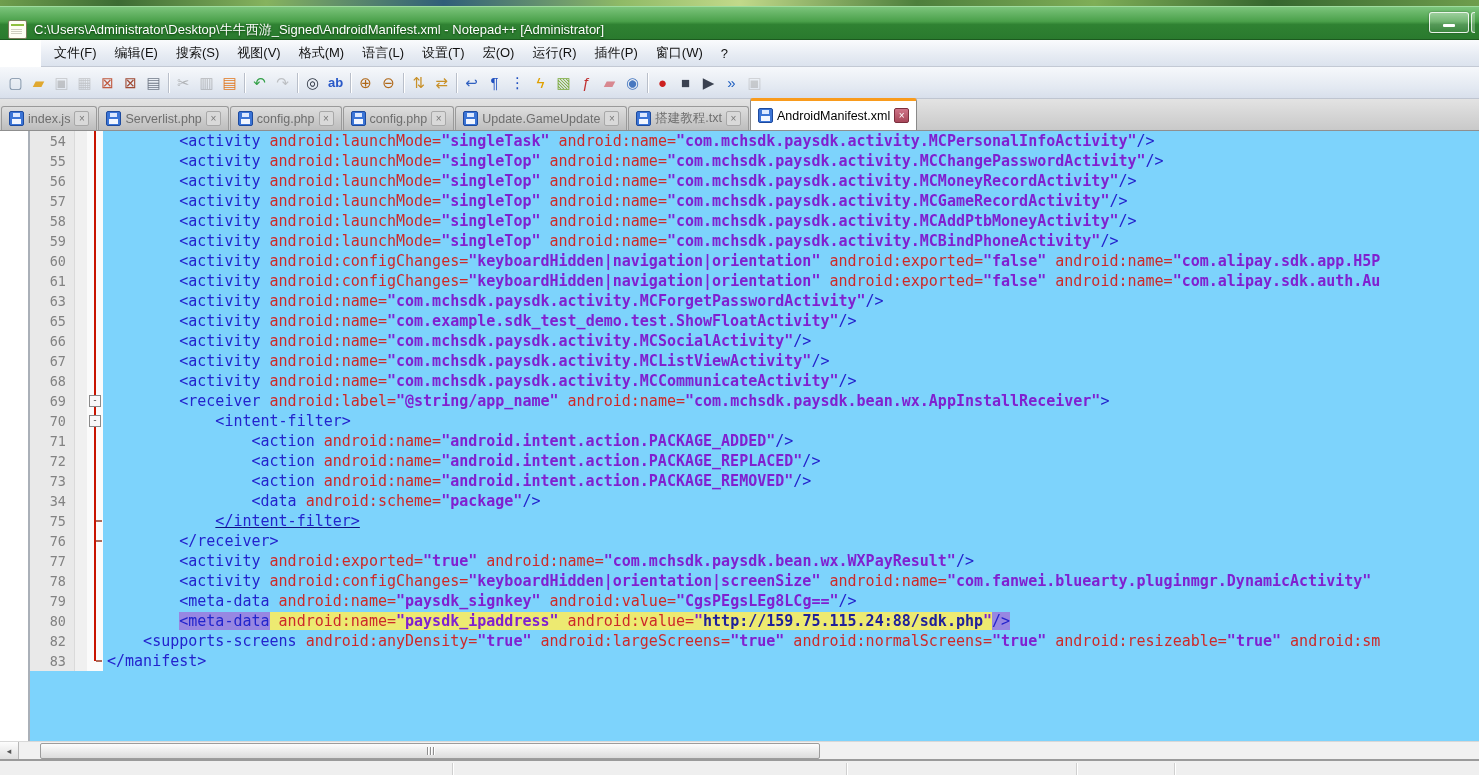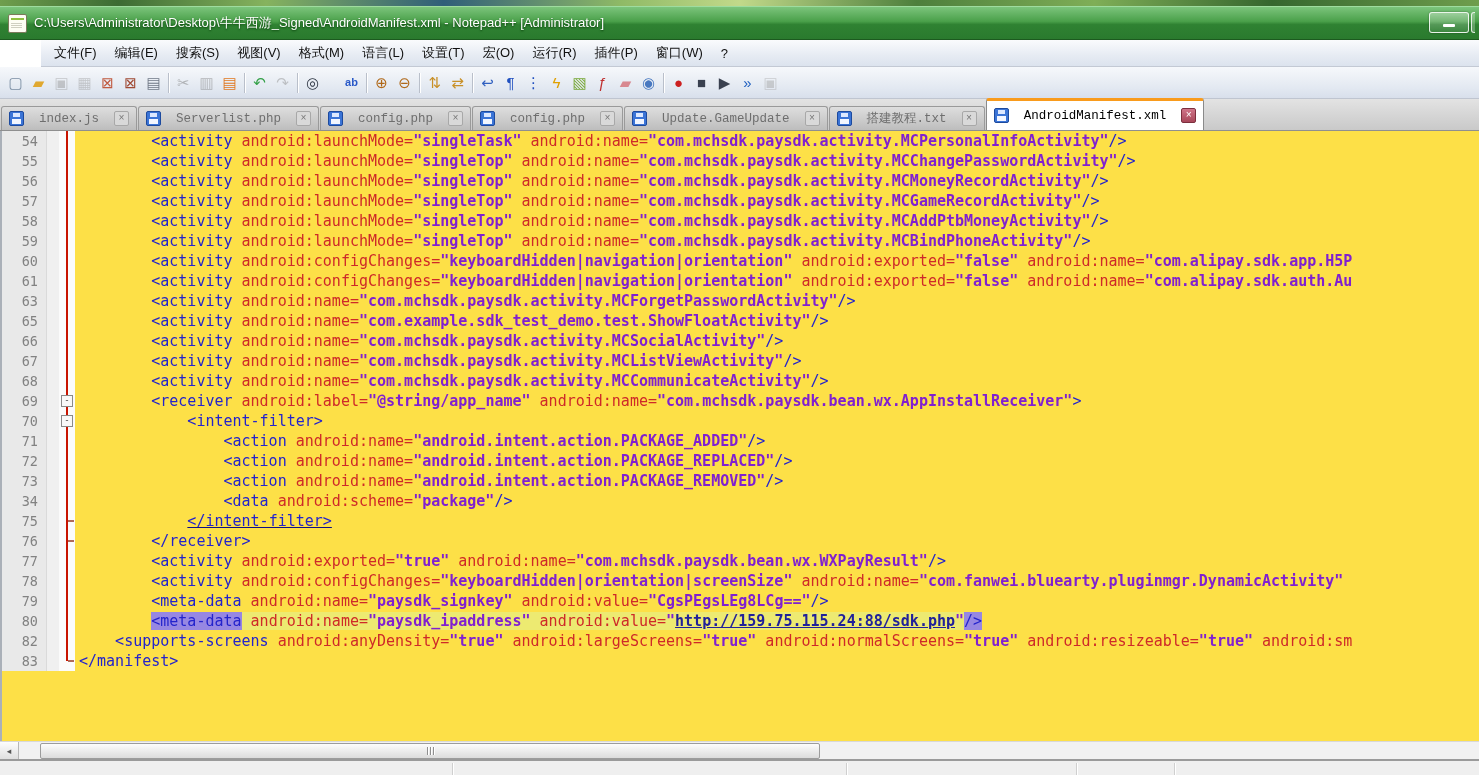--- a/index.html
+++ b/index.html
@@ -8,21 +8,21 @@
     font-family:"Liberation Sans","DejaVu Sans",sans-serif;
     background:#fff;
   }
   .app{position:absolute;inset:0;display:flex;flex-direction:column;}
 
   
   .wallpaper{height:6px;
     background:linear-gradient(90deg,#6f9e4d,#3c6b33 8%,#86b35e 18%,#2f5e79 30%,#8fba66 42%,#c2d98a 50%,#4d7f3c 62%,#7fae57 74%,#35662e 86%,#6f9e4d);}
 
   
-  .titlebar{height:32px;display:flex;align-items:center;
+  .titlebar{height:32px;display:flex;align-items:flex-end;
     background:linear-gradient(#7cc47c,#4aa04a 45%,#2f8232 55%,#2a7a2e);
     border-top:1px solid #9fdC9f;border-bottom:1px solid #1c5a1f;position:relative;}
   .np-icon{width:17px;height:17px;margin:0 7px 0 8px;position:relative;background:#fdfdf3;border:1px solid #7a7a5a;border-radius:2px;}
   .np-icon::before{content:"";position:absolute;left:2px;top:3px;right:2px;height:2px;background:#8fbf3f;}
   .np-icon::after{content:"";position:absolute;left:2px;top:8px;right:4px;height:6px;
     background:linear-gradient(#cfcfc0 0 1px,transparent 1px 2px,#cfcfc0 2px 3px,transparent 3px 4px,#cfcfc0 4px 5px,transparent 5px);}
   .title-text{color:#fff;font-size:13px;text-shadow:0 1px 2px rgba(0,50,0,.85);white-space:nowrap;}
   .win-controls{position:absolute;right:4px;top:5px;display:flex;gap:2px;}
   .btn-min{width:38px;height:19px;border:1px solid rgba(255,255,255,.85);border-radius:3px;
     background:linear-gradient(rgba(255,255,255,.35),rgba(255,255,255,.08));
@@ -40,51 +40,51 @@
   .toolbar{height:31px;display:flex;align-items:center;padding-left:4px;
     background:linear-gradient(#f6f8fb,#e2e8f1 70%,#d8dfeb);border-bottom:1px solid #bfc5d0;}
   .tbtn{width:23px;height:23px;display:flex;align-items:center;justify-content:center;
     font-size:15px;line-height:1;border-radius:2px;}
   .tbtn.disabled{filter:grayscale(1);opacity:.45;}
   .tsep{width:1px;height:20px;background:#b9bfca;margin:0 3px;box-shadow:1px 0 0 #fff;}
 
   
   .tabbar{height:31px;display:flex;align-items:flex-end;
     background:linear-gradient(#e3e3e3,#c9c9c9);border-bottom:1px solid #8f8f8f;padding-left:1px;}
-  .tab{height:23px;display:flex;align-items:center;gap:15px;padding:0 7px;
+  .tab{height:23px;display:flex;align-items:center;gap:4px;padding:0 7px;
     background:linear-gradient(#dedede,#bdbdbd);border:1px solid #9a9a9a;border-bottom:none;
     border-radius:3px 3px 0 0;margin-right:1px;font-size:12.5px;color:#6e6e6e;white-space:nowrap;
-    font-family:Liberation Mono, monospace;}
+    font-family:Liberation Sans, sans-serif;}
   .tab.active{height:29px;background:#fff;color:#000;border-color:#8a8a8a;position:relative;
     border-top:3px solid #f99b1c;z-index:2;}
   .floppy{width:13px;height:13px;background:#3b74d6;border:1px solid #1d4a9e;border-radius:2px;position:relative;flex:none;}
   .floppy::before{content:"";position:absolute;top:1px;left:3px;right:3px;height:4px;background:#dce8ff;}
   .floppy::after{content:"";position:absolute;bottom:1px;left:2px;right:2px;height:5px;background:#f2f6ff;}
   .tab-close{width:13px;height:13px;flex:none;display:flex;align-items:center;justify-content:center;
     font-size:10px;color:#777;background:#d9d9d9;border:1px solid #a8a8a8;border-radius:2px;line-height:1;}
   .tab.active .tab-close{background:linear-gradient(#cf7488,#a84659);color:#fff;border-color:#7c2f3e;}
 
   
-  .editor{flex:1;background:#fde047;overflow:hidden;position:relative;border-left:2px solid #aab0b8;
-    font-family:"DejaVu Sans Mono","Liberation Mono",monospace;font-size:15px;}
+  .editor{flex:1;background:#7dd3fc;overflow:hidden;position:relative;border-left:2px solid #aab0b8;
+    font-family:"DejaVu Sans Mono","Liberation Mono",monospace;font-size:15px;margin-left:28px;}
   .row{display:flex;height:20px;line-height:20px;white-space:pre;}
   .lnum{width:36px;flex:none;text-align:right;padding-right:8px;background:#e9e9e9;
     color:#828282;font-size:13.5px;border-right:1px solid #dadada;}
   .bm{width:12px;flex:none;background:#f0f0f0;}
   .fold{width:16px;flex:none;position:relative;background:#fbfbfb;}
   .fold::before{content:"";position:absolute;left:7px;top:0;bottom:0;width:2px;background:#c81400;}
   .fold.last::before{bottom:10px;}
   .fbox{position:absolute;left:2px;top:4px;width:10px;height:10px;background:#f8f8f8;border:1px solid #8a8a8a;
     z-index:1;font-size:9px;line-height:9px;text-align:center;color:#3f3f3f;}
   .ftick{position:absolute;left:9px;top:9px;width:6px;height:2px;background:#b06a5a;}
   .code{flex:1;padding-left:4px;overflow:hidden;color:#101080;}
   .t{color:#2323cd;}
   .a{color:#ce2929;}
   .v{color:#8020d0;font-weight:bold;}
-  .u{color:#20209a;font-weight:bold;text-decoration:underline;}
+  .u{color:#20209a;font-weight:bold;}
   .bv{background:#9787e2;}
   .by{background:#edea71;}
 
   
   .hscroll{height:17px;background:#f1f1f1;border-top:1px solid #d8d8d8;position:relative;}
   .h-arrow{position:absolute;left:0;top:0;width:18px;height:17px;background:linear-gradient(#fdfdfd,#dfdfdf);
     border-right:1px solid #b7b7b7;color:#555;font-size:9px;display:flex;align-items:center;justify-content:center;}
   .h-thumb{position:absolute;left:40px;top:1px;width:778px;height:14px;border:1px solid #9c9c9c;border-radius:2px;
     background:linear-gradient(#fcfcfc,#dcdcdc);display:flex;align-items:center;justify-content:center;gap:2px;}
   .h-thumb i{display:block;width:1px;height:8px;background:#8f8f8f;box-shadow:1px 0 0 #fff;}
@@ -136,21 +136,21 @@
       <span class="tbtn" style="color: rgb(111, 120, 134);">▤</span>
       <span class="tsep"></span>
       <span class="tbtn disabled" style="color: rgb(102, 111, 124);">✂</span>
       <span class="tbtn disabled" style="color: rgb(102, 111, 124);">▥</span>
       <span class="tbtn" style="color: rgb(224, 120, 32);">▤</span>
       <span class="tsep"></span>
       <span class="tbtn" style="color: rgb(51, 160, 71);">↶</span>
       <span class="tbtn disabled" style="color: rgb(138, 138, 138);">↷</span>
       <span class="tsep"></span>
       <span class="tbtn" style="color: rgb(43, 51, 64);">◎</span>
-      <span class="tbtn" style="color: rgb(40, 88, 200); font-size: 11px; font-weight: bold; margin-left: 16px;">ab</span>
+      <span class="tbtn" style="color: rgb(40, 88, 200); font-size: 13px; font-weight: bold;">ab</span>
       <span class="tsep"></span>
       <span class="tbtn" style="color: rgb(176, 104, 24);">⊕</span>
       <span class="tbtn" style="color: rgb(176, 104, 24);">⊖</span>
       <span class="tsep"></span>
       <span class="tbtn" style="color: rgb(200, 144, 40);">⇅</span>
       <span class="tbtn" style="color: rgb(200, 144, 40);">⇄</span>
       <span class="tsep"></span>
       <span class="tbtn" style="color: rgb(48, 96, 192);">↩</span>
       <span class="tbtn" style="color: rgb(32, 80, 192);">¶</span>
       <span class="tbtn" style="color: rgb(32, 80, 192);">⋮</span>

